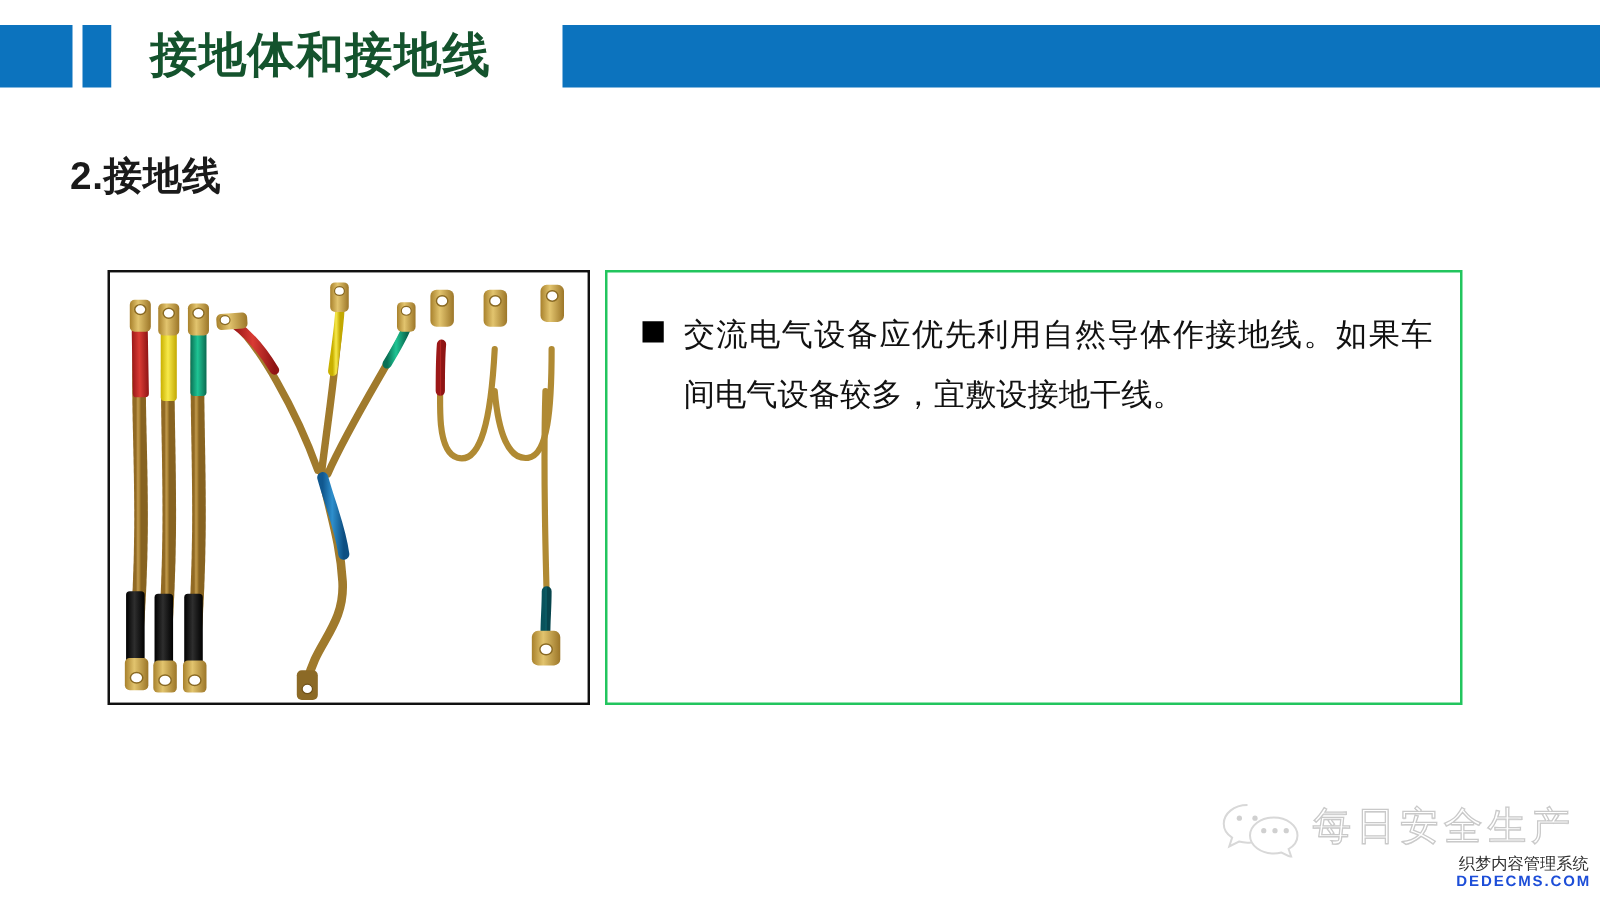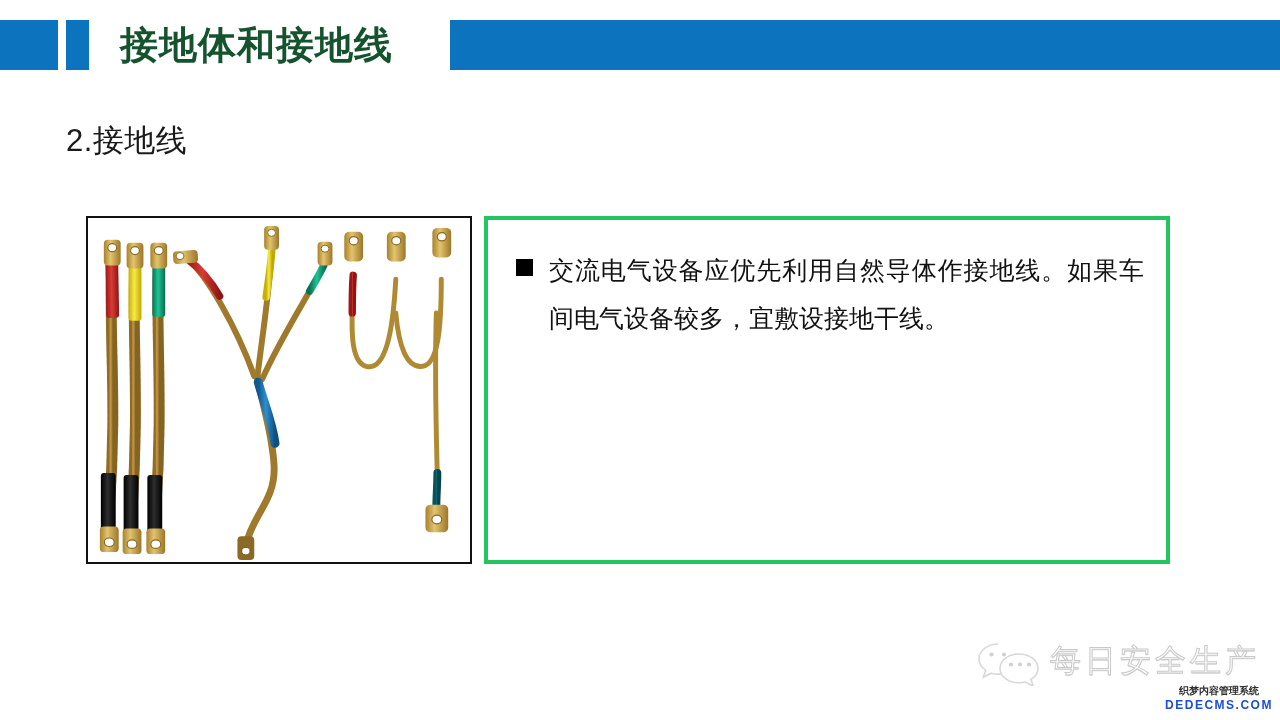--- a/index.html
+++ b/index.html
@@ -42,24 +42,24 @@
     font-size: 38px;
     font-weight: bold;
     color: #14532d;
     letter-spacing: 1px;
     white-space: nowrap;
   }
 
   
   #subtitle {
     position: absolute;
-    left: 66px;
+    left: 56px;
     top: 120px;
     font-size: 31px;
-    font-weight: normal;
+    font-weight: bold;
     color: #1a1a1a;
     letter-spacing: 0.5px;
     white-space: nowrap;
   }
 
   
   #photo-panel {
     position: absolute;
     left: 86px;
     top: 216px;
@@ -77,21 +77,21 @@
     height: 100%;
   }
 
   
   #text-panel {
     position: absolute;
     left: 484px;
     top: 216px;
     width: 686px;
     height: 348px;
-    border: 4px solid #22c55e;
+    border: 2px solid #22c55e;
     background: #ffffff;
     box-sizing: border-box;
     padding: 26px 22px 0 28px;
   }
   .bullet-row {
     display: flex;
     align-items: flex-start;
     margin-bottom: 4px;
   }
   .bullet-marker {
@@ -140,22 +140,22 @@
     text-align: center;
   }
   #watermark-cms {
     position: absolute;
     left: 190px;
     top: 47px;
     width: 122px;
     text-align: center;
   }
   #cms-cn {
-    font-size: 10px;
-    font-weight: bold;
+    font-size: 13px;
+    font-weight: normal;
     color: #2f2f2f;
     letter-spacing: 0px;
     line-height: 15px;
     white-space: nowrap;
   }
   #cms-en {
     font-size: 12px;
     font-weight: bold;
     color: #1d4ed8;
     letter-spacing: 1.5px;

